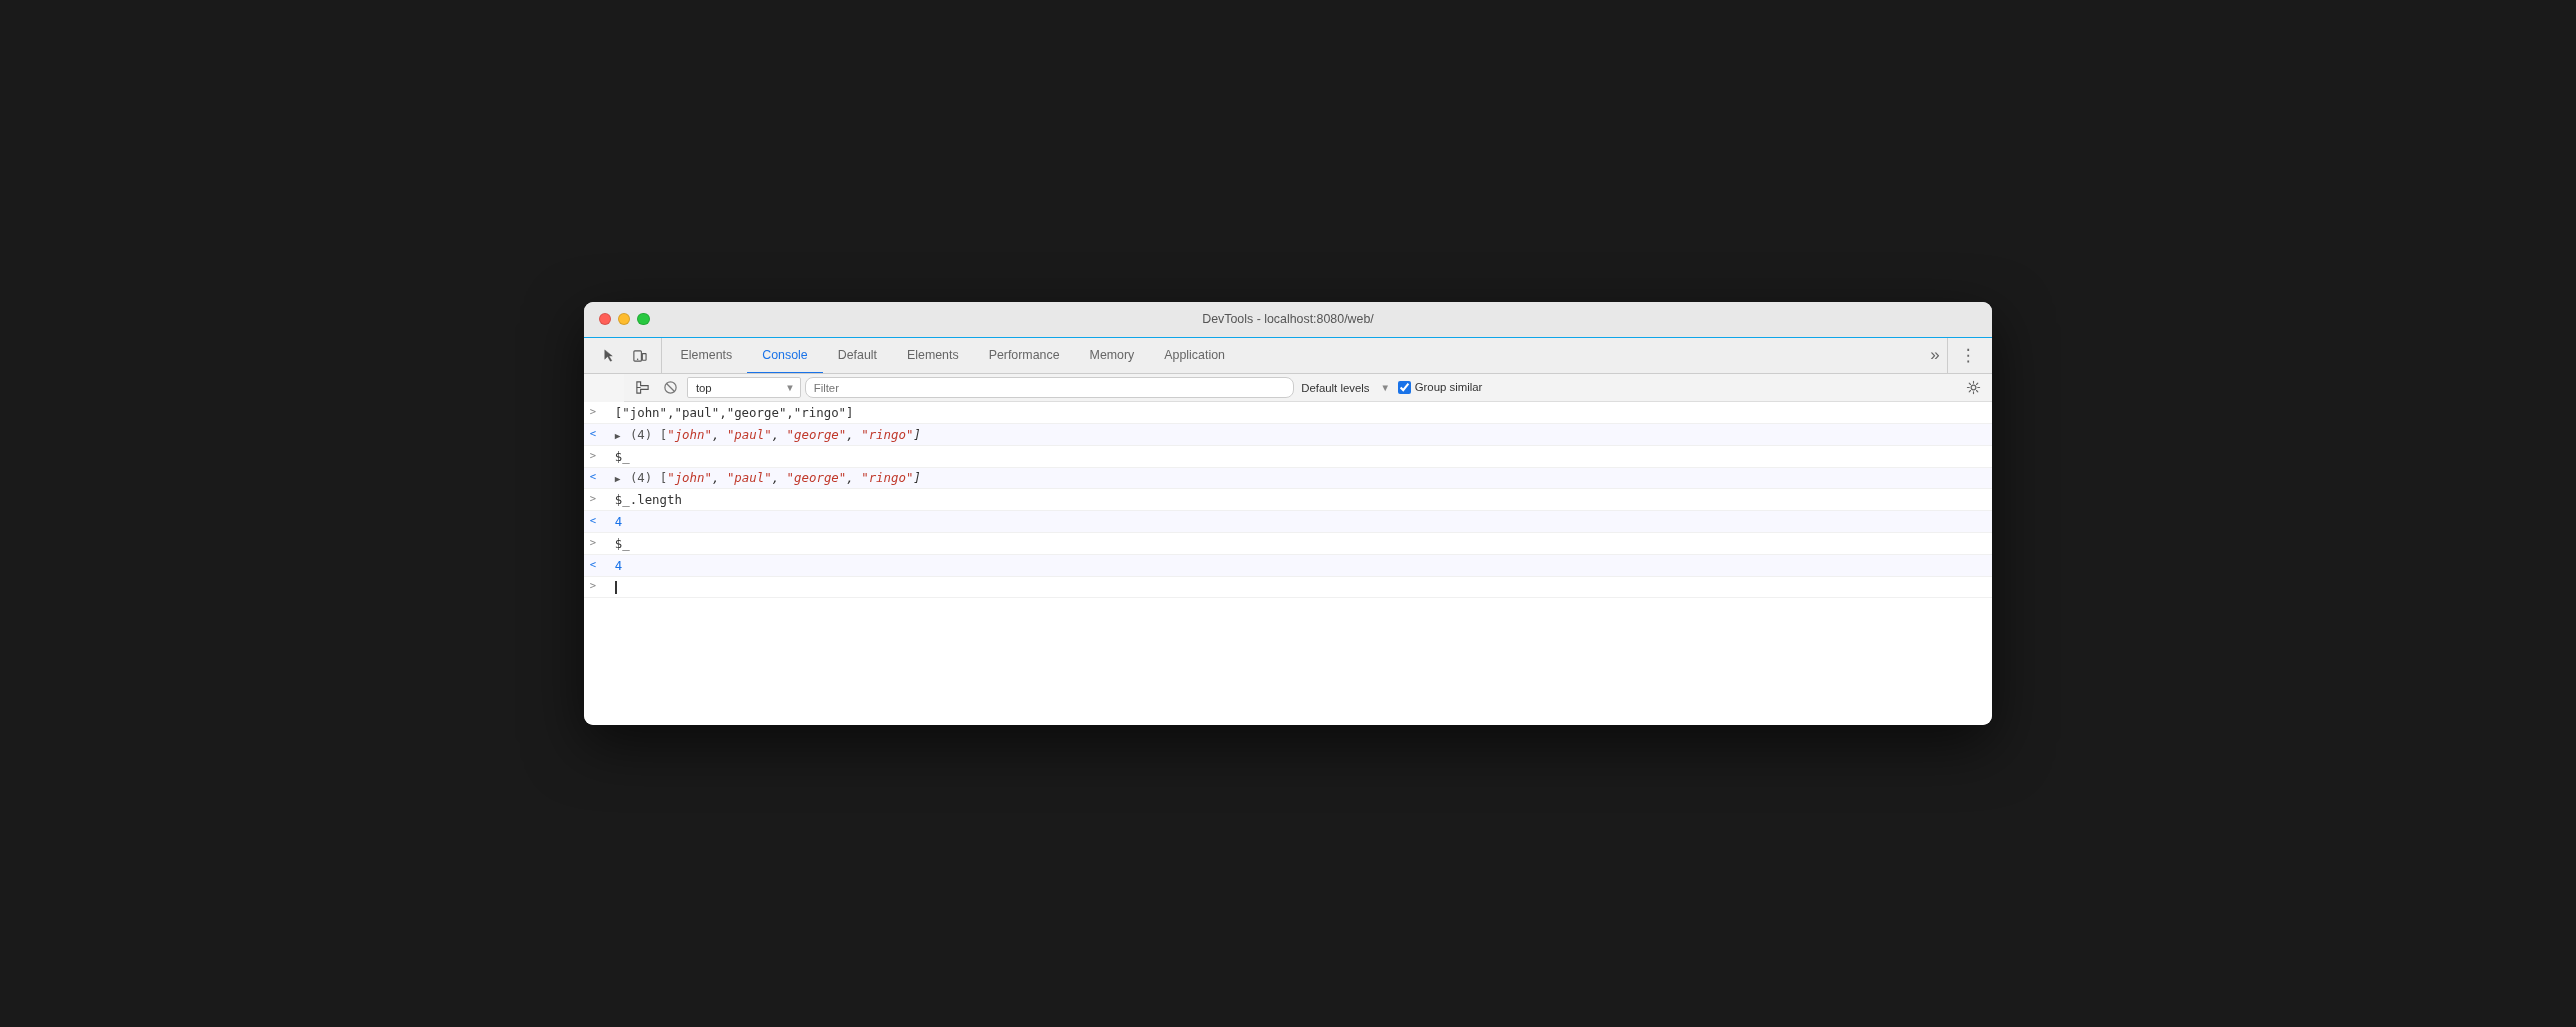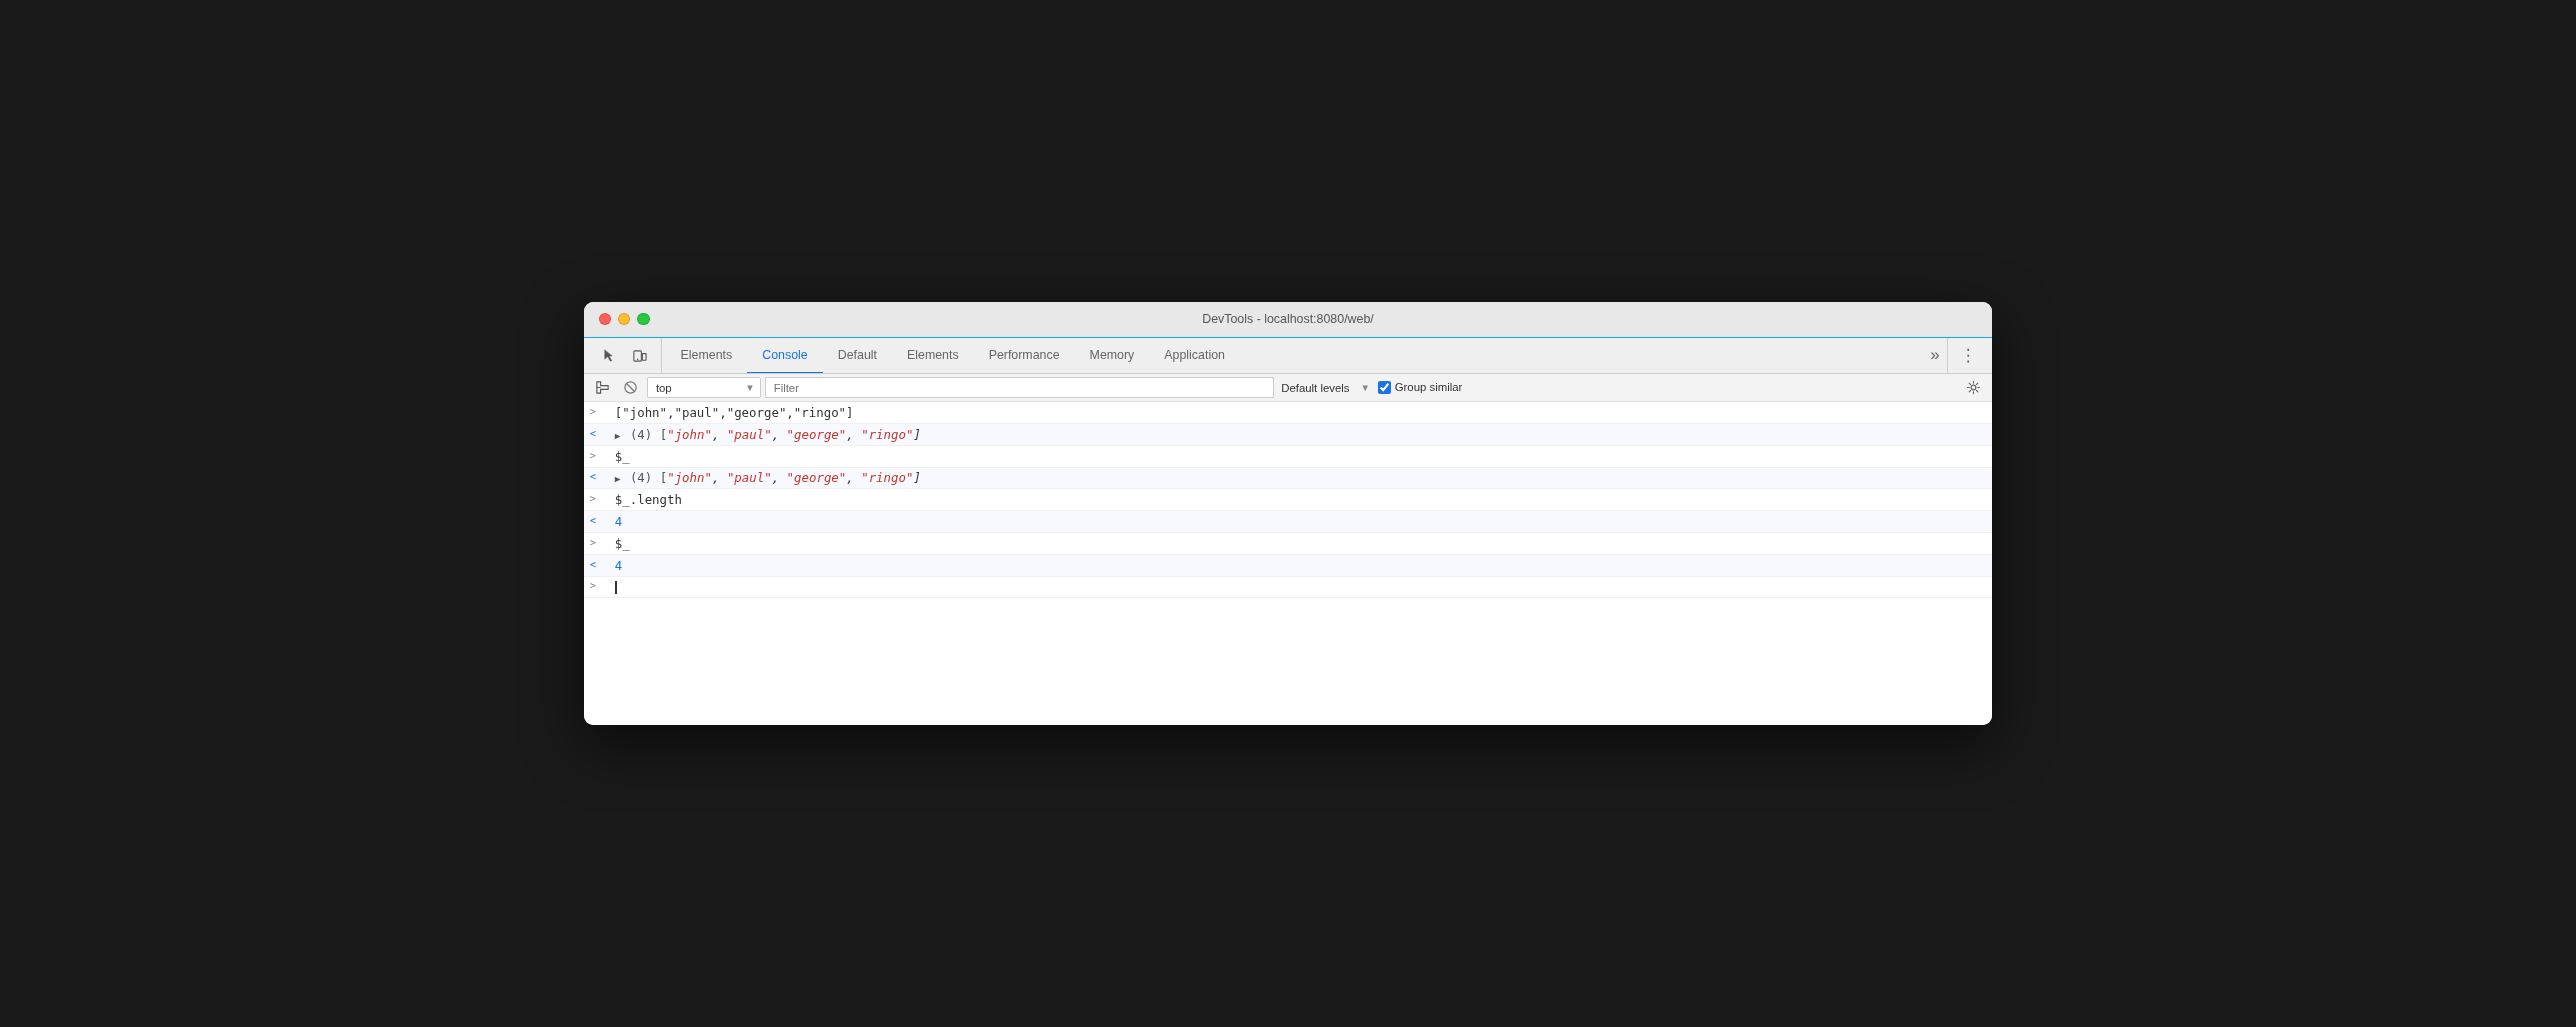--- a/index.html
+++ b/index.html
@@ -114,20 +114,21 @@
     }
     
     .console-toolbar {
       background: #f3f3f3;
       border-bottom: 1px solid #ddd;
       display: flex;
       align-items: center;
       height: 28.5px;
       padding: 0 5.7px;
       gap: 3.8px;
+      margin-left: 40px;
     }
     .console-icon-btn {
       width: 25px;
       height: 25px;
       display: flex;
       align-items: center;
       justify-content: center;
       border-radius: 2.9px;
       cursor: pointer;
       color: #555;
@@ -146,21 +147,21 @@
       font-size: 11.4px;
       color: #333;
       cursor: pointer;
       gap: 5.7px;
       min-width: 114px;
     }
     .filter-input {
       flex: 1;
       height: 21px;
       border: 1px solid #ccc;
-      border-radius: 0;
+      border-radius: 8px;
       padding: 0 7.6px;
       font-size: 11.4px;
       color: #888;
       background: white;
       outline: none;
     }
     .default-levels-btn {
       display: flex;
       align-items: center;
       gap: 11px;

